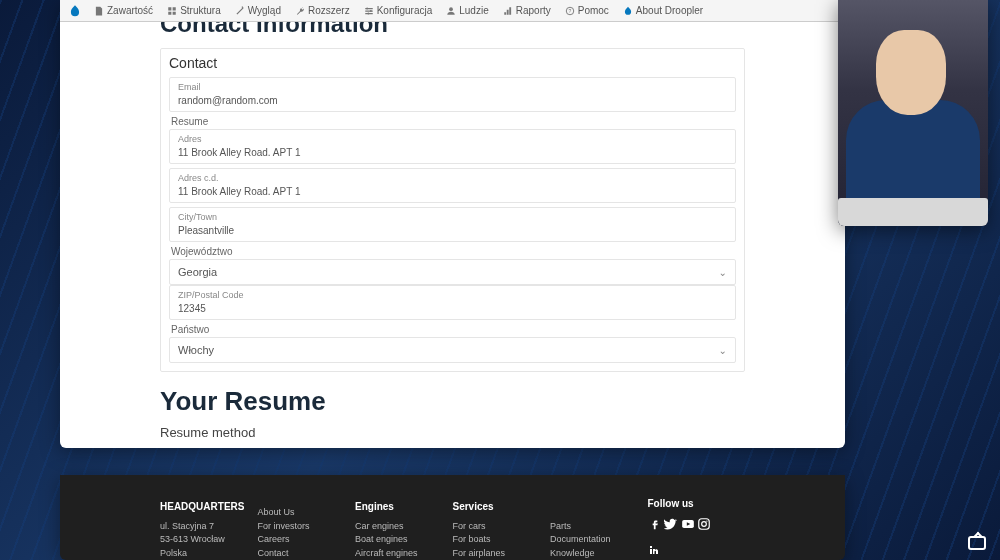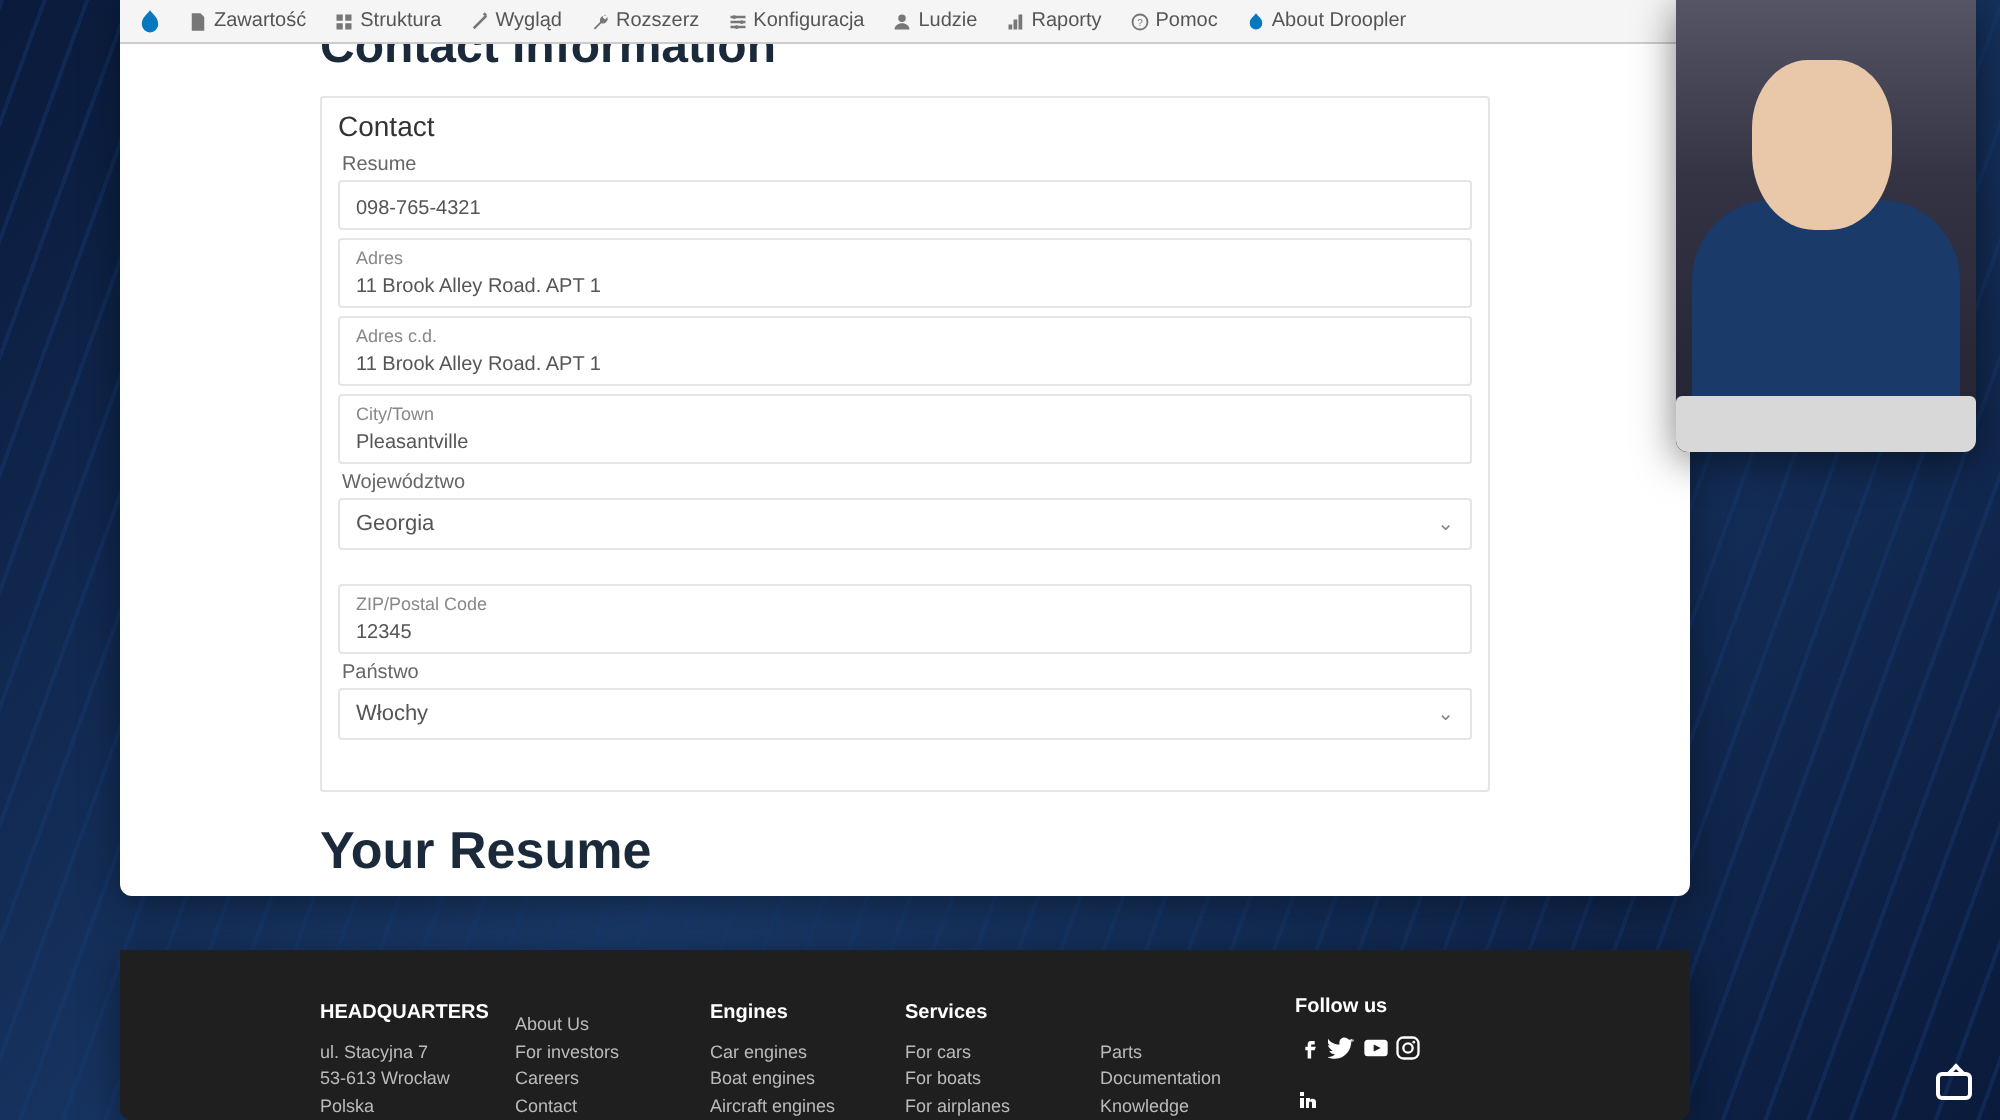--- a/index.html
+++ b/index.html
@@ -46,21 +46,21 @@
   }
   .panel-title { font-size: 14px; color: #333; margin-bottom: 6px; }
   .field {
     border: 1px solid #e5e5e5; border-radius: 2px; margin-bottom: 4px;
     padding: 4px 8px; background: #fff;
   }
   .field-label { font-size: 9px; color: #888; }
   .field-value { font-size: 10px; color: #555; background: transparent; border: none; width: 100%; outline: none; }
   .sub-label { font-size: 10px; color: #666; margin: 2px 0 2px 2px; }
   .select-field {
-    border: 1px solid #e5e5e5; border-radius: 2px; margin-bottom: 17px;
+    border: 1px solid #e5e5e5; border-radius: 2px; margin-bottom: 0;
     padding: 6px 8px; background: #fff; display: flex; justify-content: space-between;
     align-items: center; font-size: 11px; color: #555;
   }
   .chev { font-size: 10px; color: #888; }
   h2.resume-title {
     font-size: 26px; font-weight: 700; color: #1a2a3a; margin: 14px 0 8px 0;
   }
   .method-label { font-size: 13px; color: #444; margin-bottom: 4px; }
 
   .footer {
@@ -177,25 +177,26 @@
     </div>
   </div>
 
   <div class="content-area">
     <div class="page">
       <h1 class="cut">Contact Information</h1>
 
       <div class="panel">
         <div class="panel-title">Contact</div>
 
+        <div class="field">
+          <div class="field-label">Email</div>
+          <input class="field-value" value="random@random.com" style="">
+        </div>
 
         <div class="sub-label">Resume</div>
-        <div class="field">
-          <input class="field-value" value="098-765-4321" style="">
-        </div>
 
         <div class="field">
           <div class="field-label">Adres</div>
           <input class="field-value" value="11 Brook Alley Road. APT 1" style="">
         </div>
 
         <div class="field">
           <div class="field-label">Adres c.d.</div>
           <input class="field-value" value="11 Brook Alley Road. APT 1" style="">
         </div>

